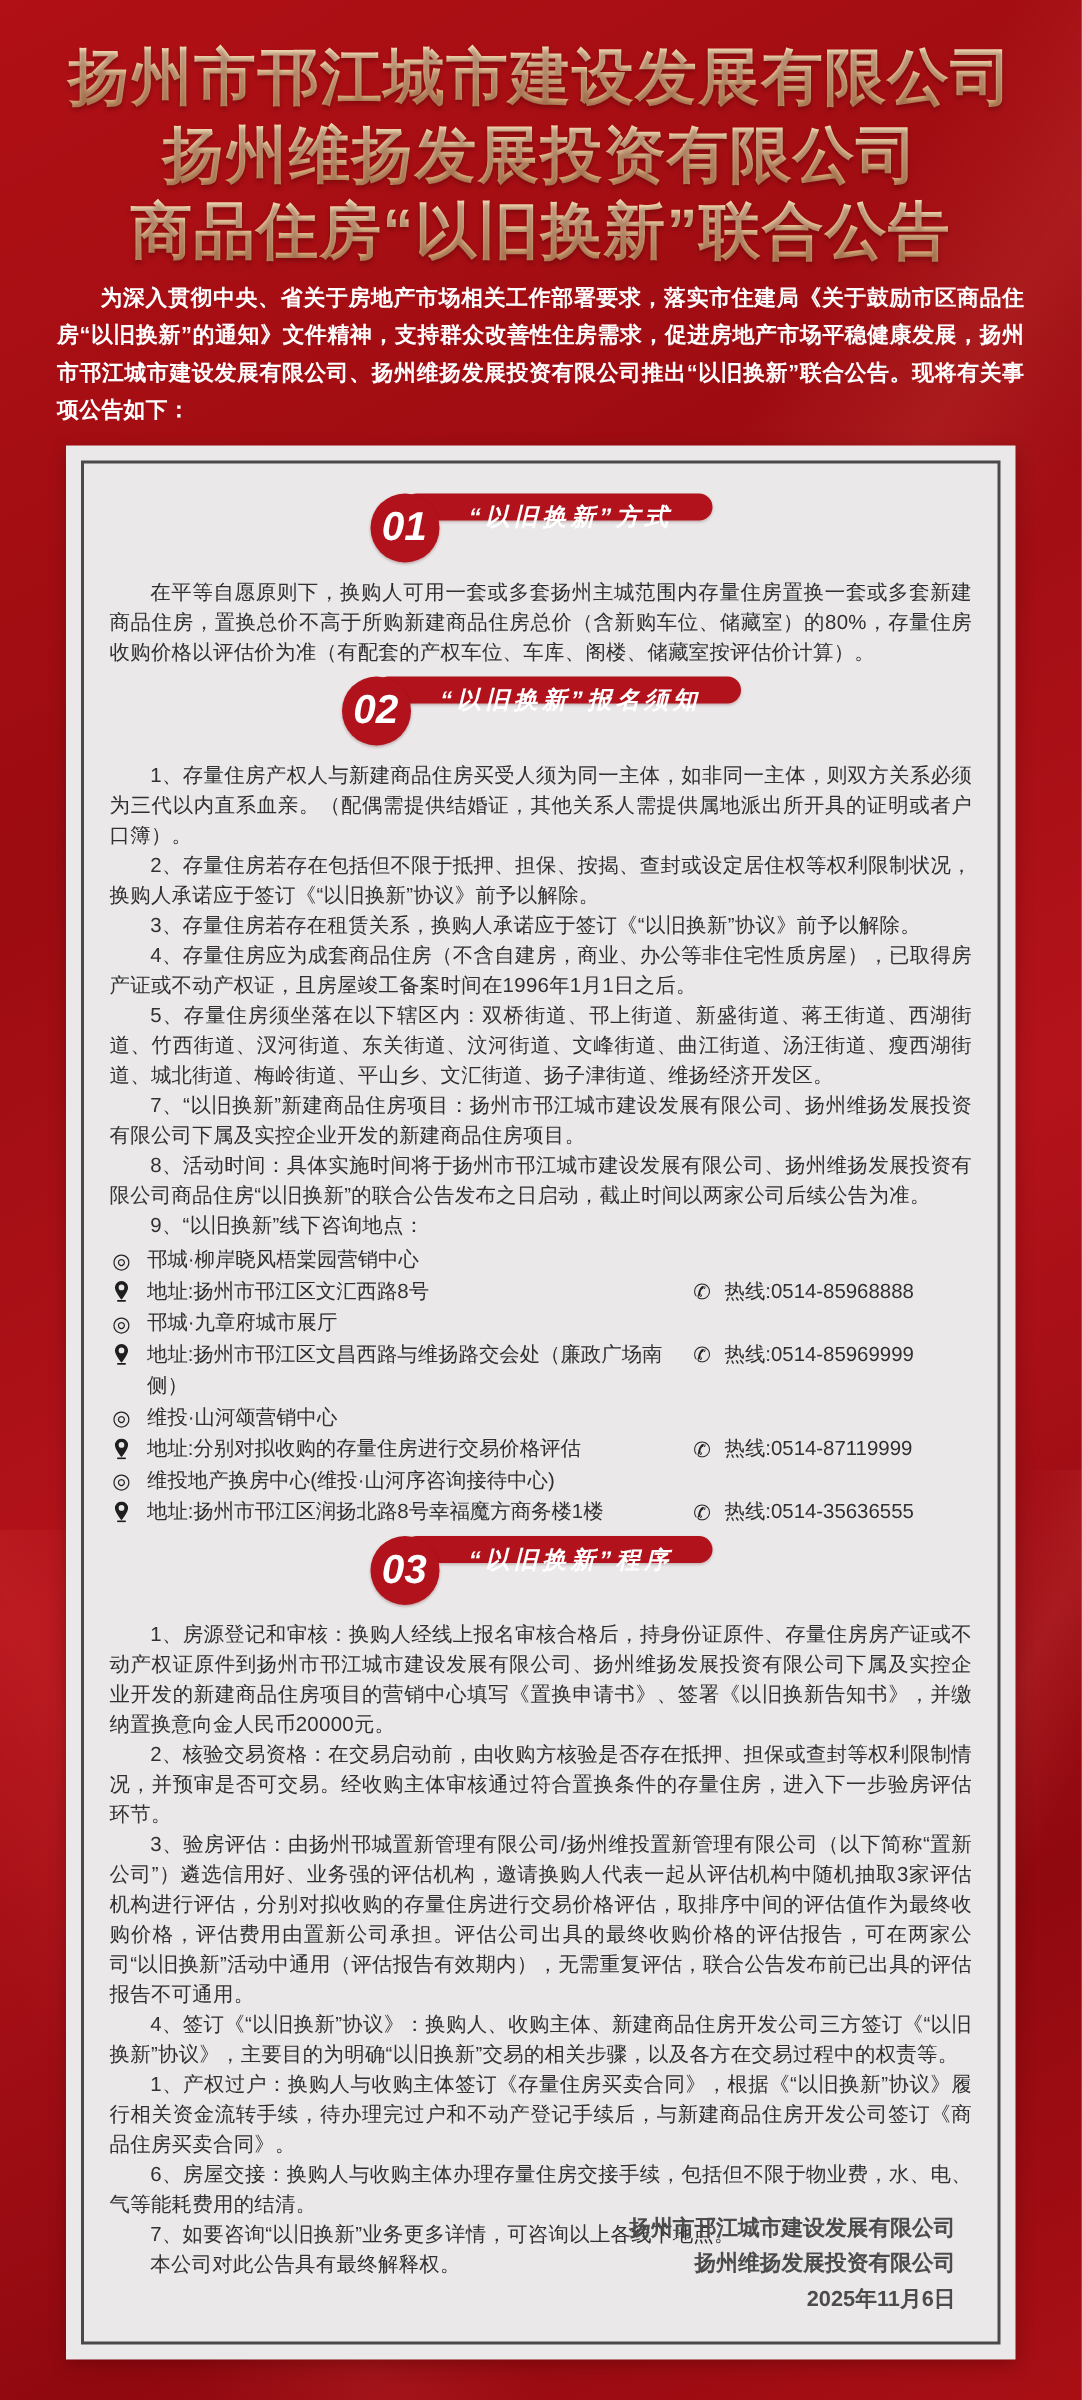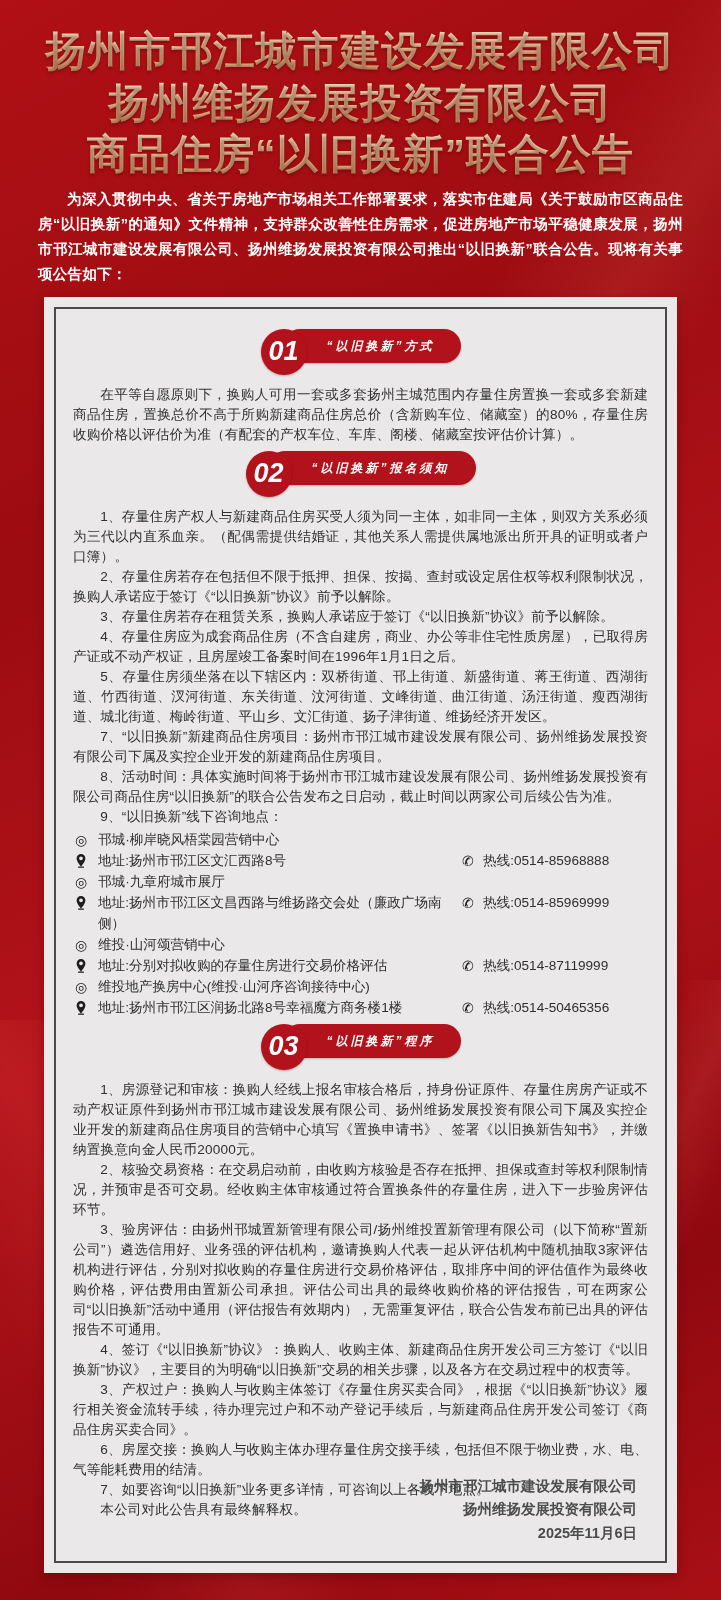--- a/index.html
+++ b/index.html
@@ -48,22 +48,22 @@
   
   .badge{position:relative;width:max-content;height:46px;margin:6px auto 10px;font-style:italic;}
   .badge.later{margin-top:1px;}
   .badge-num{
     position:absolute;left:0;top:0;width:46px;height:46px;border-radius:50%;
     background:#b2121b;color:#fff;font-size:27px;font-weight:800;
     display:flex;align-items:center;justify-content:center;z-index:2;
     box-shadow:0 1px 2px rgba(80,0,0,.3);
   }
   .badge-pill{
-    margin-left:22px;margin-top:6px;height:34px;line-height:34px;border-radius:17px;
-    background:#b2121b;color:#fff;font-size:12px;font-weight:800;
+    margin-left:22px;margin-top:6px;height:18px;line-height:34px;border-radius:17px;
+    background:#b2121b;color:#fff;font-size:16px;font-weight:800;
     padding:0 26px 0 44px;letter-spacing:3px;white-space:nowrap;
     box-shadow:0 1px 2px rgba(80,0,0,.25);
   }
 
   
   .sec-para{
     margin:0;font-size:13.6px;line-height:20px;color:#303030;
     text-align:justify;text-indent:2em;letter-spacing:.2px;font-weight:500;
   }
 
@@ -172,34 +172,34 @@
           <span>维投地产换房中心(维投·山河序咨询接待中心)</span>
         </div>
         <div class="loc-row">
           <span class="ico"><svg class="pin-svg" viewBox="0 0 12 14">
                 <path fill="#1e1e1e" d="M6 0a4.4 4.4 0 0 0-4.4 4.4c0 3 4.4 8.1 4.4 8.1s4.4-5.1 4.4-8.1A4.4 4.4 0 0 0 6 0zm0 6.2a1.9 1.9 0 1 1 0-3.8 1.9 1.9 0 0 1 0 3.8z"></path>
                 <rect x="3" y="12.6" width="6" height="1.2" rx=".6" fill="#1e1e1e"></rect>
               </svg></span>
           <span class="loc-addr">地址:扬州市邗江区润扬北路8号幸福魔方商务楼1楼</span>
           <span class="loc-phone">
             <span class="ico">✆</span>
-            <span>热线:0514-50465356</span>
+            <span>热线:0514-35636555</span>
           </span>
         </div>
       </div>
 
       <div class="badge later">
         <div class="badge-num">03</div>
         <div class="badge-pill">“以旧换新”程序</div>
       </div>
       <p class="sec-para">1、房源登记和审核：换购人经线上报名审核合格后，持身份证原件、存量住房房产证或不动产权证原件到扬州市邗江城市建设发展有限公司、扬州维扬发展投资有限公司下属及实控企业开发的新建商品住房项目的营销中心填写《置换申请书》、签署《以旧换新告知书》，并缴纳置换意向金人民币20000元。</p>
       <p class="sec-para">2、核验交易资格：在交易启动前，由收购方核验是否存在抵押、担保或查封等权利限制情况，并预审是否可交易。经收购主体审核通过符合置换条件的存量住房，进入下一步验房评估环节。</p>
       <p class="sec-para">3、验房评估：由扬州邗城置新管理有限公司/扬州维投置新管理有限公司（以下简称“置新公司”）遴选信用好、业务强的评估机构，邀请换购人代表一起从评估机构中随机抽取3家评估机构进行评估，分别对拟收购的存量住房进行交易价格评估，取排序中间的评估值作为最终收购价格，评估费用由置新公司承担。评估公司出具的最终收购价格的评估报告，可在两家公司“以旧换新”活动中通用（评估报告有效期内），无需重复评估，联合公告发布前已出具的评估报告不可通用。</p>
       <p class="sec-para">4、签订《“以旧换新”协议》：换购人、收购主体、新建商品住房开发公司三方签订《“以旧换新”协议》，主要目的为明确“以旧换新”交易的相关步骤，以及各方在交易过程中的权责等。</p>
-      <p class="sec-para">3、产权过户：换购人与收购主体签订《存量住房买卖合同》，根据《“以旧换新”协议》履行相关资金流转手续，待办理完过户和不动产登记手续后，与新建商品住房开发公司签订《商品住房买卖合同》。</p>
+      <p class="sec-para">1、产权过户：换购人与收购主体签订《存量住房买卖合同》，根据《“以旧换新”协议》履行相关资金流转手续，待办理完过户和不动产登记手续后，与新建商品住房开发公司签订《商品住房买卖合同》。</p>
       <p class="sec-para">6、房屋交接：换购人与收购主体办理存量住房交接手续，包括但不限于物业费，水、电、气等能耗费用的结清。</p>
       <p class="sec-para">7、如要咨询“以旧换新”业务更多详情，可咨询以上各线下地点。</p>
       <p class="sec-para">本公司对此公告具有最终解释权。</p>
 
       <div class="signature">
         <div>扬州市邗江城市建设发展有限公司</div>
         <div>扬州维扬发展投资有限公司</div>
         <div>2025年11月6日</div>
       </div>
 

